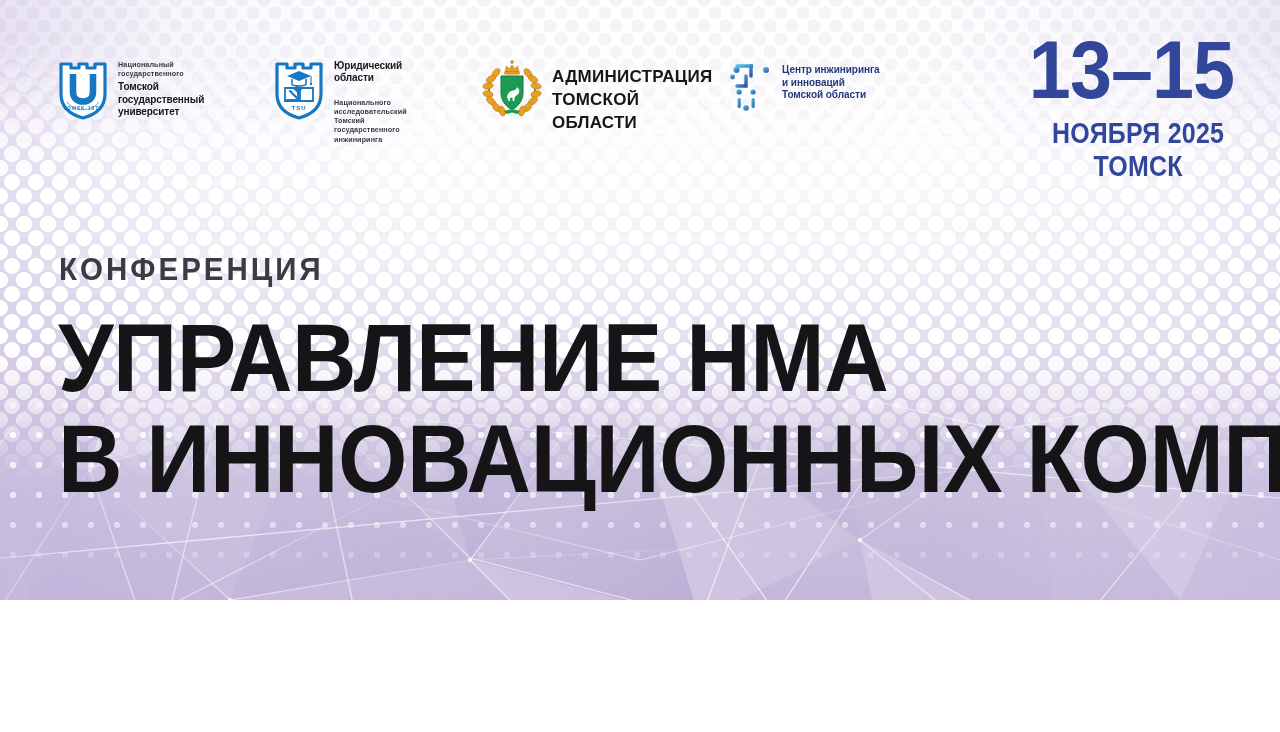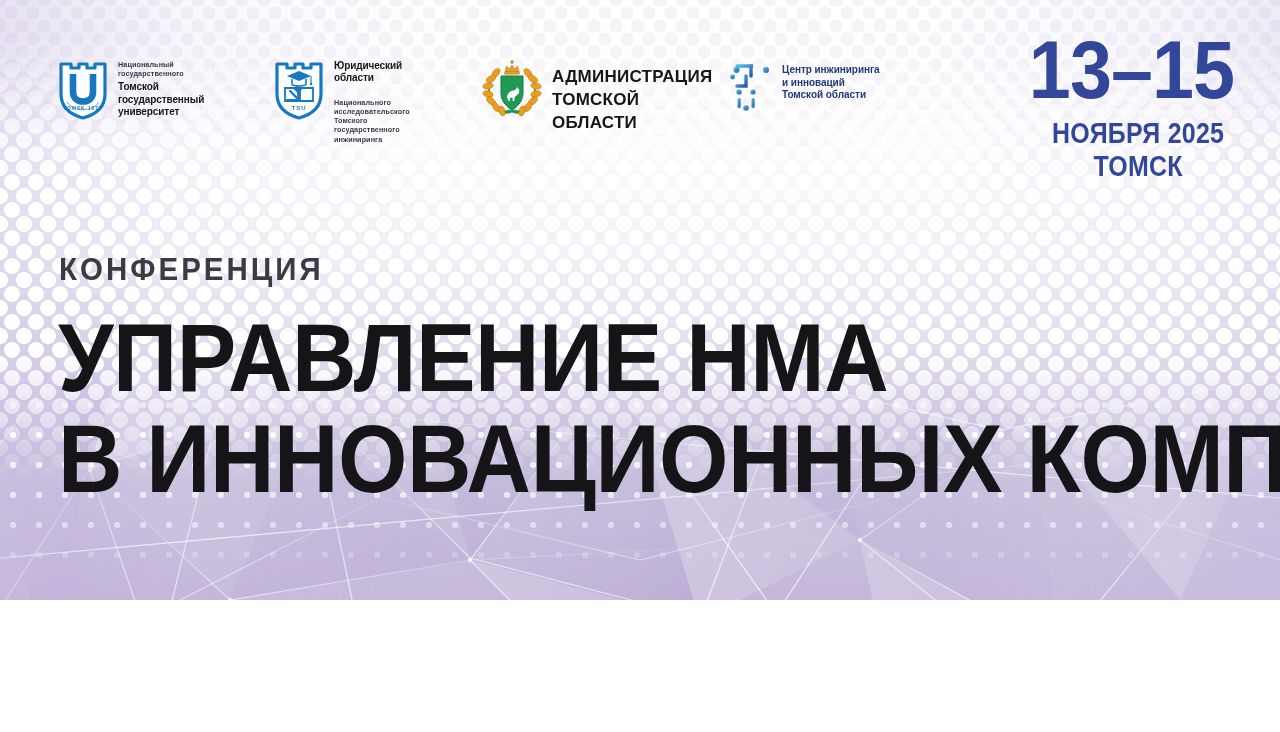--- a/index.html
+++ b/index.html
@@ -315,22 +315,22 @@
           <path d="M17 33 l7 7" stroke="#1678c2" stroke-width="2.2" stroke-linecap="round"></path>
           <path d="M20.5 31 l4 -4 l4.5 4.5 l-4 4 Z" fill="#1678c2"></path>
           <path d="M14 42 h10" stroke="#1678c2" stroke-width="2" stroke-linecap="round"></path>
           <text x="26" y="52" text-anchor="middle" font-family="Liberation Sans, sans-serif" font-size="6" font-weight="700" letter-spacing="1" fill="#1678c2">TSU</text>
         </svg>
       </div>
       <div class="logo-text">
         <div class="lt-big">Юридический</div>
         <div class="lt-big">области</div>
         <div class="lt-small" style="margin-top:13px">Национального</div>
-        <div class="lt-small">исследовательского</div>
-        <div class="lt-small">Томского</div>
+        <div class="lt-small">исследовательский</div>
+        <div class="lt-small">Томский</div>
         <div class="lt-small">государственного</div>
         <div class="lt-small">инжиниринга</div>
       </div>
     </div>
 
     <div class="logo" id="logo-admin">
       <div class="logo-mark">
         <svg width="64" height="62" viewBox="0 0 64 62" aria-hidden="true">
           <defs>
             <g id="leafL">

